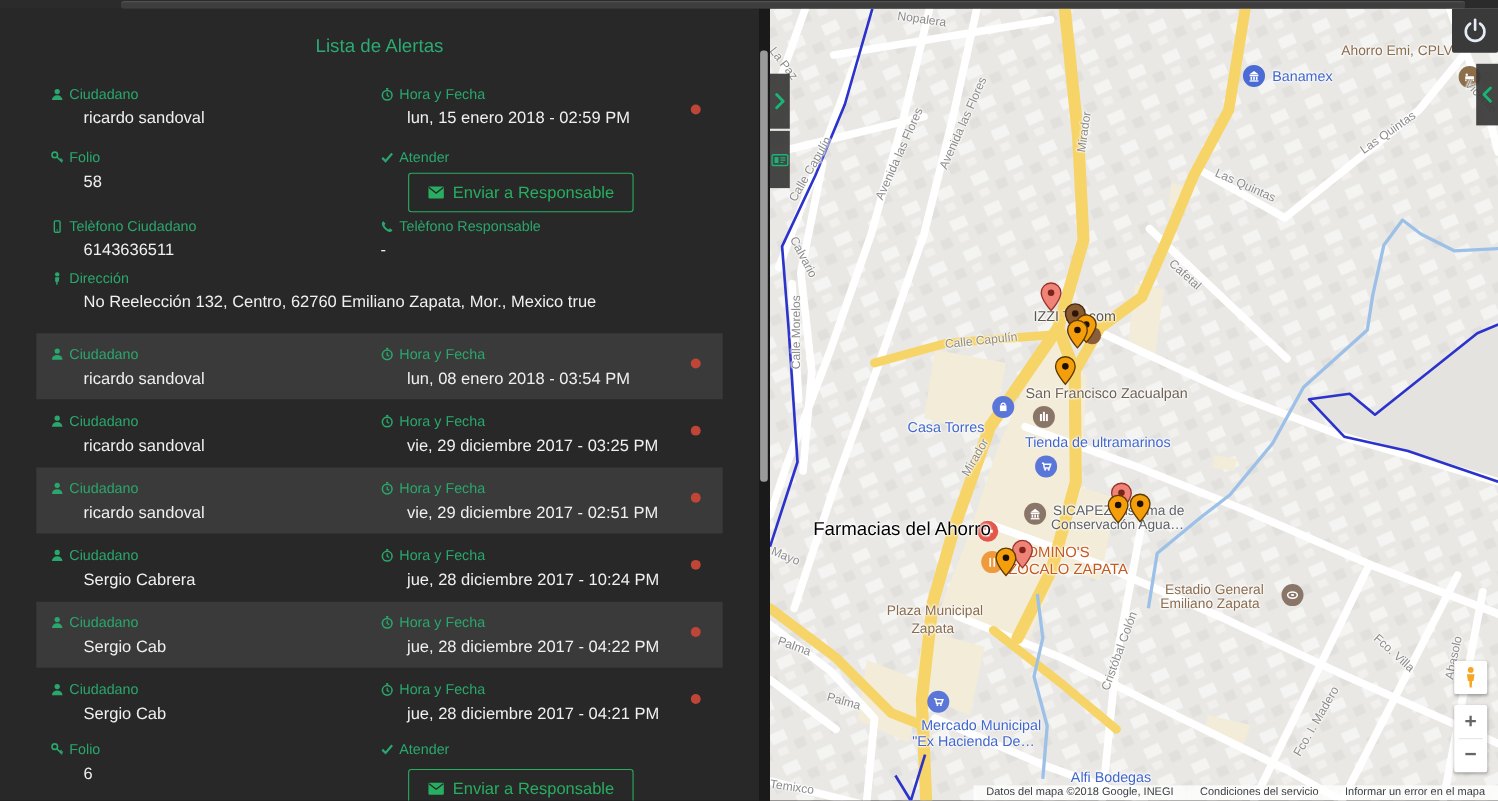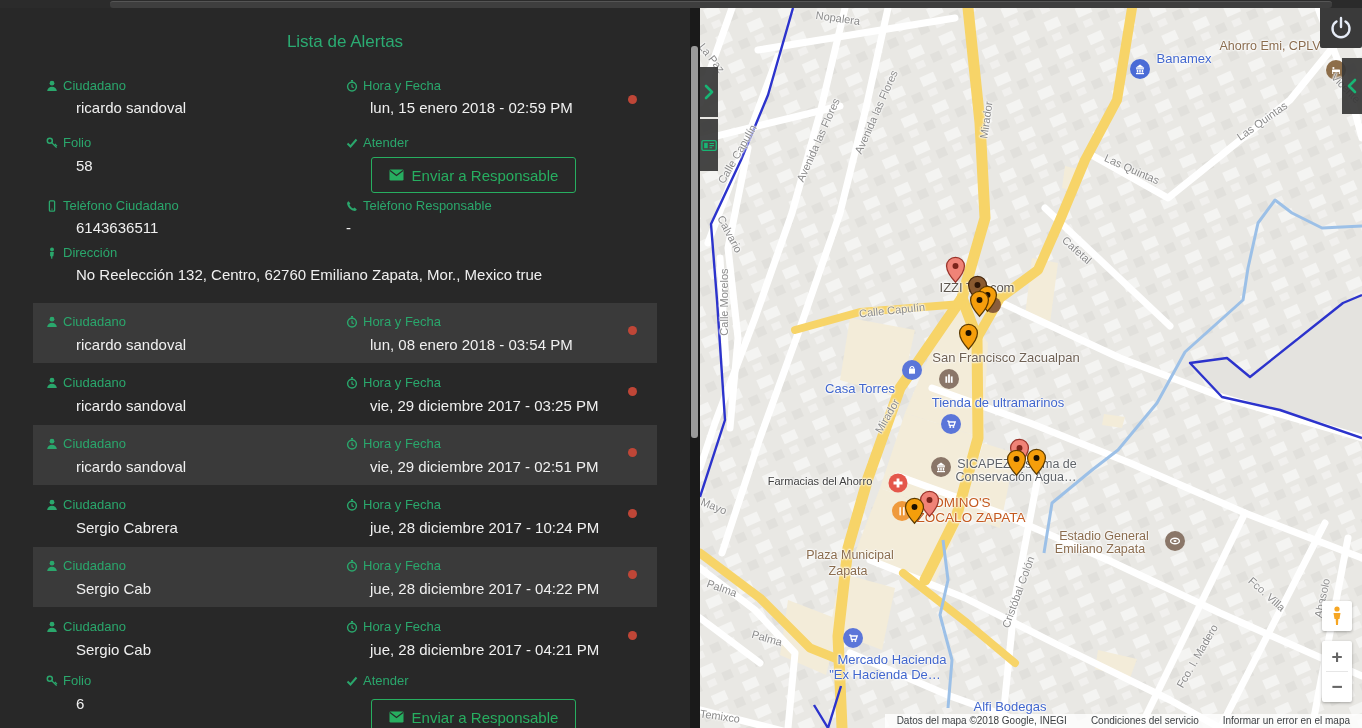--- a/index.html
+++ b/index.html
@@ -36,21 +36,21 @@
   #mapart{position:absolute;left:0;top:0;z-index:1;}
   .ml{position:absolute;z-index:3;white-space:nowrap;
       text-shadow:0 0 2px #fff,0 0 2px #fff,0 1px 2px #fff,0 -1px 2px #fff;}
   .str{color:#8b8b8b;font-size:11px;}
   .blue{color:#4166cd;font-size:13px;}
   .brown{color:#8a6c4e;font-size:12.5px;}
   .graybrown{color:#6f6154;font-size:13px;}
   .sic{color:#5f6368;font-size:12.5px;}
   .redlbl{color:#c45a20;font-size:13.5px;}
   .darklbl{color:#5d564e;font-size:13px;}
-  .shoplbl{color:#404040;font-size:11px;}
+  .shoplbl{color:#000000;font-size:17px;}
   .pin{position:absolute;z-index:5;cursor:pointer;}
   .mctl{position:absolute;z-index:7;}
   .tab{background:rgba(56,56,56,.93);display:flex;align-items:center;justify-content:center;cursor:pointer;}
   .whitebox{background:#fff;border-radius:2px;box-shadow:0 1px 3px rgba(0,0,0,.3);
        display:flex;align-items:center;justify-content:center;cursor:pointer;}
   .zoomglyph{color:#666;font-size:19px;font-weight:bold;line-height:1;
        width:30px;text-align:center;cursor:pointer;}
   #attr{position:absolute;right:0;bottom:0;z-index:8;display:flex;align-items:stretch;
        font-size:10px;line-height:14px;color:#3c4043;}
   #attr span{background:rgba(255,255,255,.8);padding:0 12px;white-space:nowrap;}
@@ -458,36 +458,36 @@
     <div class="ml str" style="left:192px;top:302px;transform:translate(-50%,-50%) rotate(-6deg)">Calle Capulín</div>
     <div class="ml str" style="left:318px;top:584px;transform:translate(-50%,-50%) rotate(-70deg)">Cristóbal Colón</div>
     <div class="ml str" style="left:22px;top:580px;transform:translate(-50%,-50%) rotate(20deg)">Palma</div>
     <div class="ml str" style="left:67px;top:630px;transform:translate(-50%,-50%) rotate(16deg)">Palma</div>
     <div class="ml str" style="left:20px;top:708px;transform:translate(-50%,-50%) rotate(8deg)">Temixco</div>
     <div class="ml str" style="left:497px;top:648px;transform:translate(-50%,-50%) rotate(-60deg)">Fco. I. Madero</div>
     <div class="ml str" style="left:567px;top:586px;transform:translate(-50%,-50%) rotate(42deg)">Fco. Villa</div>
     <div class="ml str" style="left:622px;top:590px;transform:translate(-50%,-50%) rotate(-78deg)">Abasolo</div>
     <div class="ml str" style="left:14px;top:498px;transform:translate(-50%,-50%) rotate(22deg)">Mayo</div>
 
-    <div class="ml blue" style="left:484px;top:50px;transform:translate(-50%,-50%)">Banamex</div>
+    <div class="ml blue" style="left:484px;top:61px;transform:translate(-50%,-50%)">Banamex</div>
     <div class="ml brown" style="left:570px;top:38px;transform:translate(-50%,-50%)">Ahorro Emi, CPLV</div>
     <div class="ml blue" style="left:160px;top:380px;transform:translate(-50%,-50%)">Casa Torres</div>
     <div class="ml graybrown" style="left:306px;top:349px;transform:translate(-50%,-50%)">San Francisco Zacualpan</div>
     <div class="ml blue" style="left:298px;top:394px;transform:translate(-50%,-50%)">Tienda de ultramarinos</div>
     <div class="ml darklbl" style="left:277px;top:279px;transform:translate(-50%,-50%)">IZZI Telecom</div>
     <div class="ml sic" style="left:317px;top:456px;transform:translate(-50%,-50%)">SICAPEZ Sistema de</div>
     <div class="ml sic" style="left:316px;top:469px;transform:translate(-50%,-50%)">Conservación Agua…</div>
     <div class="ml shoplbl" style="left:120px;top:473px;transform:translate(-50%,-50%)">Farmacias del Ahorro</div>
     <div class="ml redlbl" style="left:257px;top:494px;transform:translate(-50%,-50%)">DOMINO'S</div>
     <div class="ml redlbl" style="left:271px;top:509px;transform:translate(-50%,-50%)">ZOCALO ZAPATA</div>
     <div class="ml brown" style="left:404px;top:528px;transform:translate(-50%,-50%)">Estadio General</div>
     <div class="ml brown" style="left:400px;top:541px;transform:translate(-50%,-50%)">Emiliano Zapata</div>
     <div class="ml brown" style="left:150px;top:547px;transform:translate(-50%,-50%)">Plaza Municipal</div>
     <div class="ml brown" style="left:148px;top:563px;transform:translate(-50%,-50%)">Zapata</div>
-    <div class="ml blue" style="left:192px;top:651px;transform:translate(-50%,-50%)">Mercado Hacienda</div>
+    <div class="ml blue" style="left:192px;top:651px;transform:translate(-50%,-50%)">Mercado Municipal</div>
     <div class="ml blue" style="left:185px;top:666px;transform:translate(-50%,-50%)">"Ex Hacienda De…</div>
     <div class="ml blue" style="left:310px;top:698px;transform:translate(-50%,-50%)">Alfi Bodegas</div>
 
     <svg class="pin" style="left:245px;top:248px" width="21" height="28" viewBox="0 0 24 32">
         <path d="M12,1.5 C6.2,1.5 1.8,6 1.8,11.5 C1.8,19 12,30 12,30 C12,30 22.2,19 22.2,11.5 C22.2,6 17.8,1.5 12,1.5 Z" fill="#f08377" stroke="#99332a" stroke-width="1.4"></path>
         <circle cx="12" cy="11.5" r="3.4" fill="#7c241b"></circle>
       </svg>
     <svg class="pin" style="left:267px;top:267px" width="21" height="28" viewBox="0 0 24 32">
         <path d="M12,1.5 C6.2,1.5 1.8,6 1.8,11.5 C1.8,19 12,30 12,30 C12,30 22.2,19 22.2,11.5 C22.2,6 17.8,1.5 12,1.5 Z" fill="#8a5a30" stroke="#46280f" stroke-width="1.4"></path>
         <circle cx="12" cy="11.5" r="3.4" fill="#2c1506"></circle>

